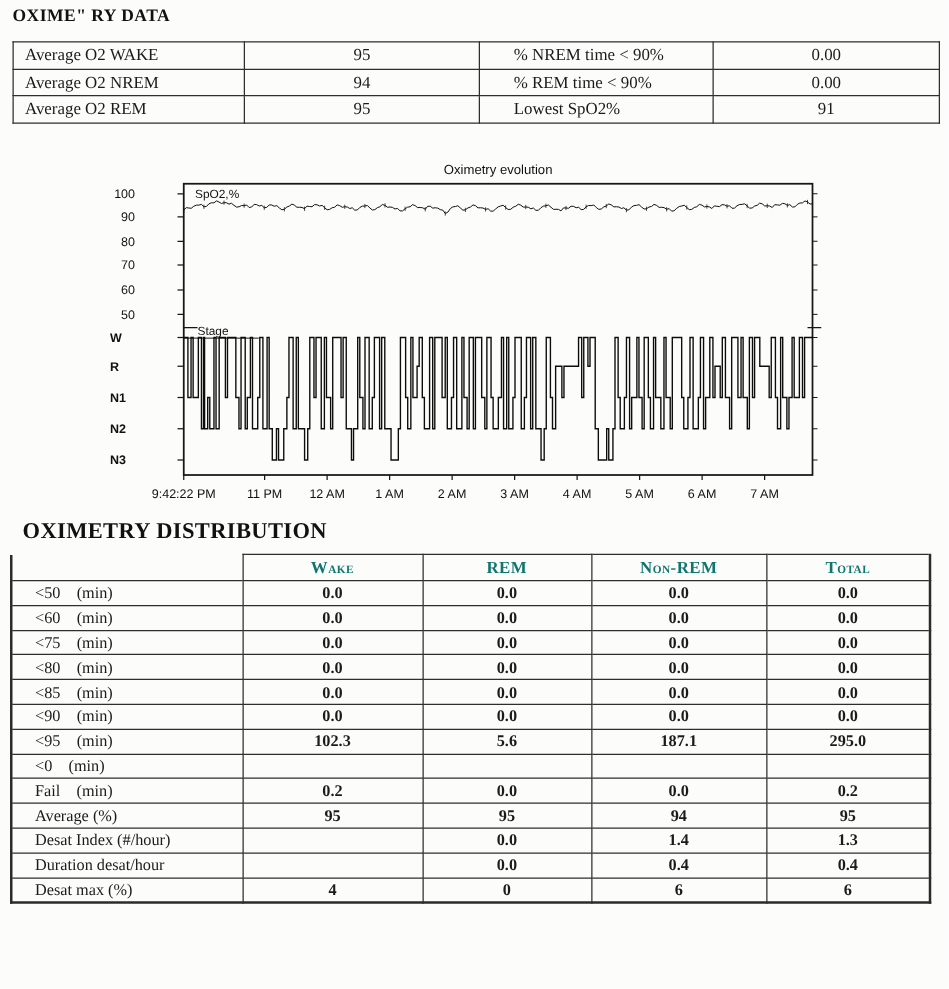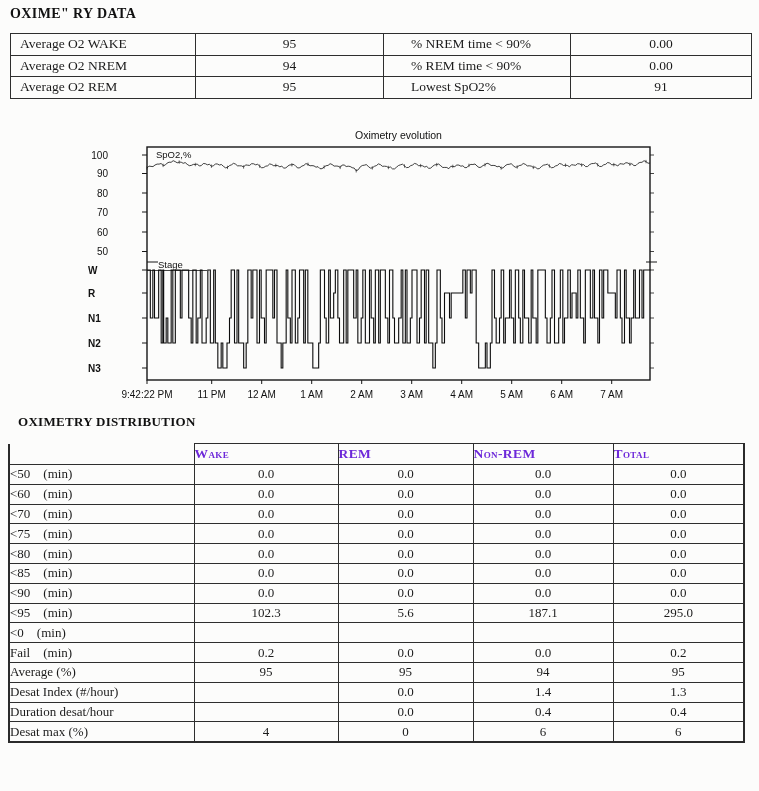--- a/index.html
+++ b/index.html
@@ -12,21 +12,21 @@
     overflow:hidden;
   }
   
   .report-title{
     position:absolute;left:10px;top:6px;
     font-size:14px;font-weight:bold;letter-spacing:.4px;
     color:#111;
   }
   .dist-title{
     position:absolute;left:18px;top:414px;
-    font-size:13px;font-weight:bold;letter-spacing:.3px;
+    font-size:18px;font-weight:bold;letter-spacing:.3px;
     color:#111;
   }
   
   table{border-collapse:collapse;table-layout:fixed;}
   .summary{
     position:absolute;left:10px;top:33px;width:741px;
     border:1px solid #3b82f6;
   }
   .summary td{
     border:1.5px solid #2e2e2e;
@@ -40,25 +40,25 @@
   .dist{
     position:absolute;left:8px;top:443px;width:735px;
   }
   .dist th,.dist td{
     border:1.5px solid #2e2e2e;
     font-size:13px;padding:0;height:18.8px;
     white-space:nowrap;overflow:hidden;
   }
   .dist th{
     font-variant:small-caps;font-weight:bold;font-size:13.5px;
-    letter-spacing:.4px;text-align:left;height:20px;color:#6d28d9;
+    letter-spacing:.4px;text-align:center;height:20px;color:#0f766e;
   }
   .dist th.blank{border:none;background:transparent;}
-  .dist td.lbl{text-align:left;}
-  .dist td.num{text-align:center;}
+  .dist td.lbl{text-align:left;padding-left:18px;}
+  .dist td.num{text-align:center;font-weight:bold;}
   .dist .unit{margin-left:13px;}
   .dist{border:2px solid #2b2b2b;border-top:none;}
   
   .chart-wrap{position:absolute;left:0;top:125px;width:699px;height:290px;}
   svg text{font-family:"Liberation Sans", sans-serif;fill:#111;}
 </style>
 </head>
 <body>
 
 <div class="page">
@@ -189,27 +189,20 @@
         <td class="num">0.0</td>
       </tr>
       <tr>
         <td class="lbl"><span>&lt;60</span><span class="unit">(min)</span></td>
         <td class="num">0.0</td>
         <td class="num">0.0</td>
         <td class="num">0.0</td>
         <td class="num">0.0</td>
       </tr>
       <tr>
-        <td class="lbl"><span>&lt;70</span><span class="unit">(min)</span></td>
-        <td class="num">0.0</td>
-        <td class="num">0.0</td>
-        <td class="num">0.0</td>
-        <td class="num">0.0</td>
-      </tr>
-      <tr>
         <td class="lbl"><span>&lt;75</span><span class="unit">(min)</span></td>
         <td class="num">0.0</td>
         <td class="num">0.0</td>
         <td class="num">0.0</td>
         <td class="num">0.0</td>
       </tr>
       <tr>
         <td class="lbl"><span>&lt;80</span><span class="unit">(min)</span></td>
         <td class="num">0.0</td>
         <td class="num">0.0</td>

